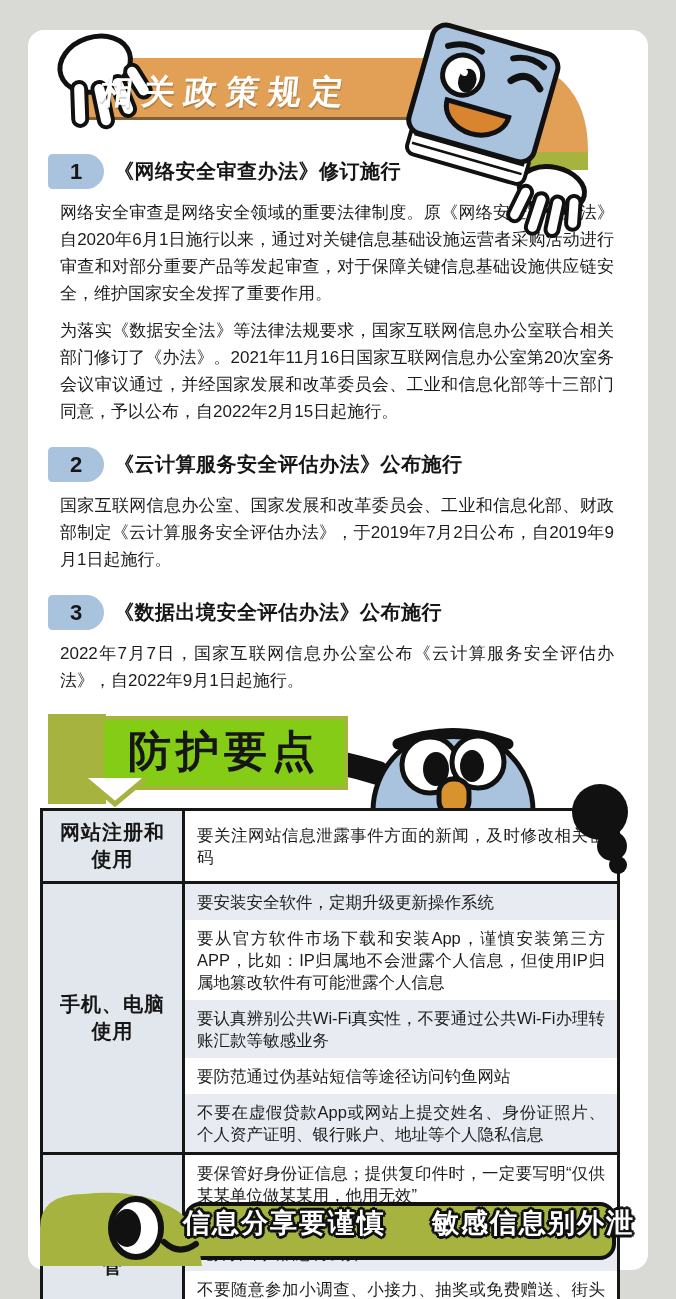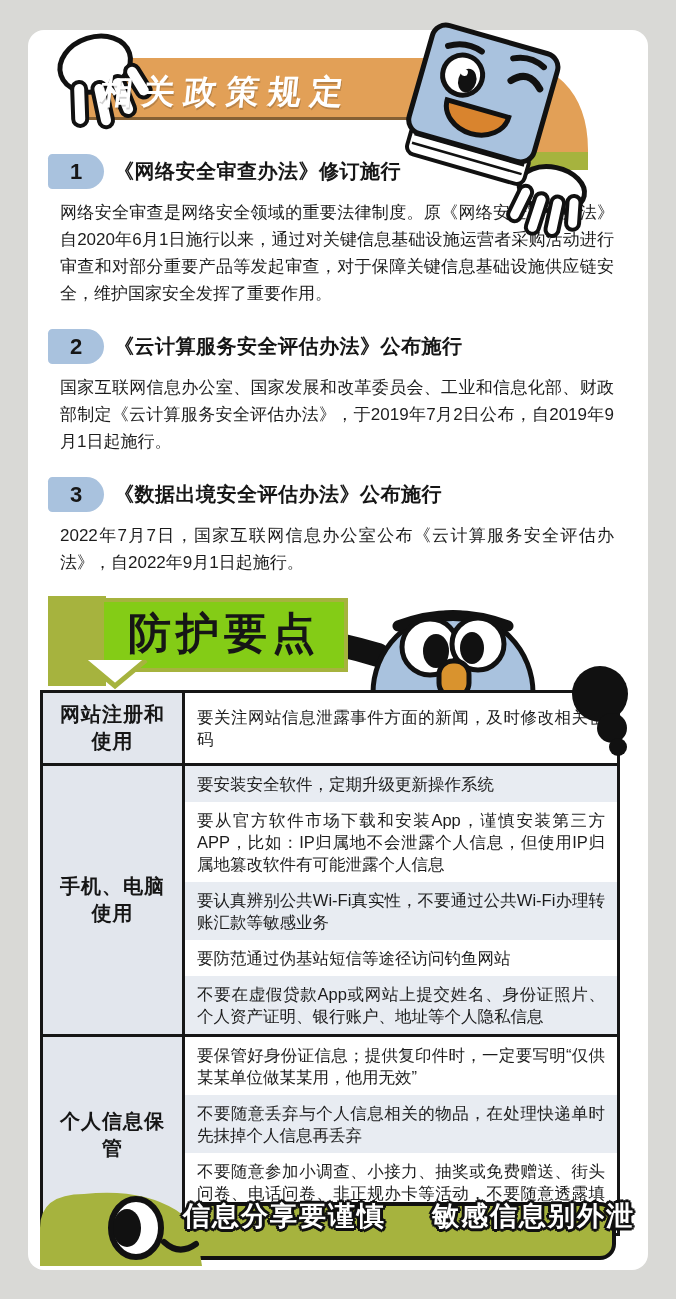--- a/index.html
+++ b/index.html
@@ -41,21 +41,21 @@
   .tcat{flex:0 0 142px;background:var(--catbg);display:flex;align-items:center;justify-content:center;
     font-weight:bold;font-size:20px;border-right:3px solid var(--ink);text-align:center;padding:8px 16px;letter-spacing:1px;}
   .tcell{flex:1;display:flex;flex-direction:column;justify-content:center;}
   .titem{padding:7px 12px;font-size:16.5px;line-height:22px;text-align:justify;color:#1c1c1c;}
   .titem.shade{background:var(--tint);}
   .owl-hand{position:absolute;top:-26px;right:-14px;width:66px;height:96px;z-index:3;}
 
   
   .footer{position:absolute;left:8px;right:22px;bottom:4px;height:80px;}
   .footer svg{position:absolute;inset:0;width:100%;height:100%;}
-  .slogan{position:absolute;left:170px;right:14px;top:12px;display:flex;justify-content:center;gap:46px;
+  .slogan{position:absolute;left:170px;right:14px;top:19px;display:flex;justify-content:center;gap:46px;
     font-size:27px;font-weight:900;color:#fff;letter-spacing:2px;white-space:nowrap;
     text-shadow:-2px -2px 0 #111,2px -2px 0 #111,-2px 2px 0 #111,2px 2px 0 #111,0 3px 0 #111,0 -3px 0 #111,3px 0 0 #111,-3px 0 0 #111;}
 </style>
 </head>
 <body>
 
 <div class="card">
 
   <div class="header-zone">
     <svg class="header-svg" viewBox="0 0 620 160">
@@ -98,20 +98,21 @@
     </svg>
     <h1 class="banner-title">相关政策规定</h1>
   </div>
 
   <section class="sec">
     <div class="sec-head">
       <span class="badge">1</span>
       <h2 class="sec-title">《网络安全审查办法》修订施行</h2>
     </div>
     <p>网络安全审查是网络安全领域的重要法律制度。原《网络安全审查办法》自2020年6月1日施行以来，通过对关键信息基础设施运营者采购活动进行审查和对部分重要产品等发起审查，对于保障关键信息基础设施供应链安全，维护国家安全发挥了重要作用。</p>
+    <p>为落实《数据安全法》等法律法规要求，国家互联网信息办公室联合相关部门修订了《办法》。2021年11月16日国家互联网信息办公室第20次室务会议审议通过，并经国家发展和改革委员会、工业和信息化部等十三部门同意，予以公布，自2022年2月15日起施行。</p>
   </section>
 
   <section class="sec">
     <div class="sec-head">
       <span class="badge">2</span>
       <h2 class="sec-title">《云计算服务安全评估办法》公布施行</h2>
     </div>
     <p>国家互联网信息办公室、国家发展和改革委员会、工业和信息化部、财政部制定《云计算服务安全评估办法》，于2019年7月2日公布，自2019年9月1日起施行。</p>
   </section>
 

